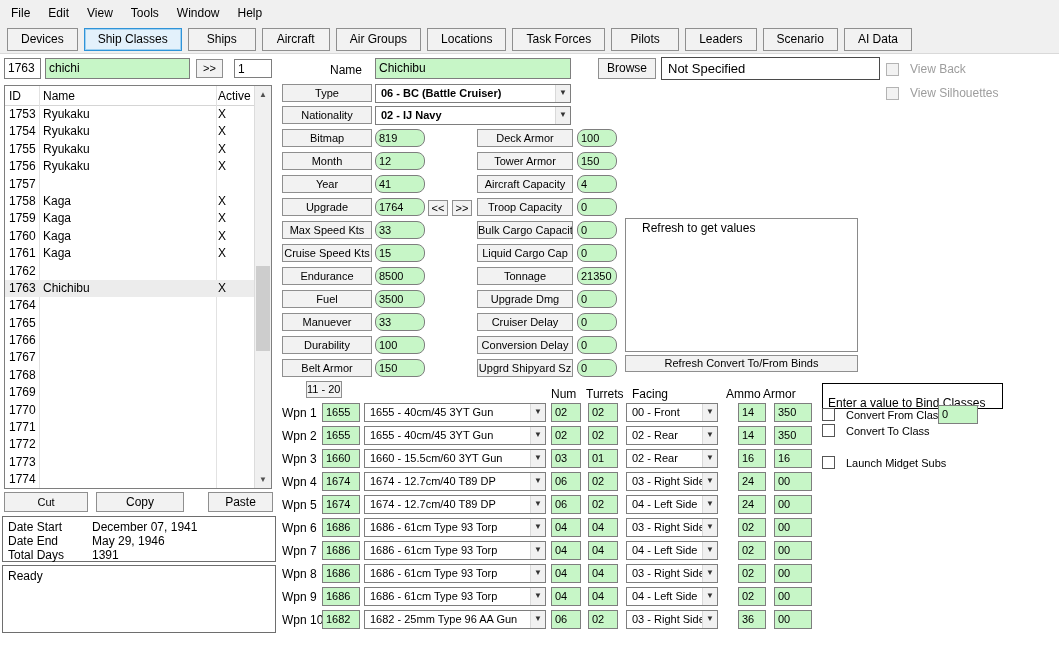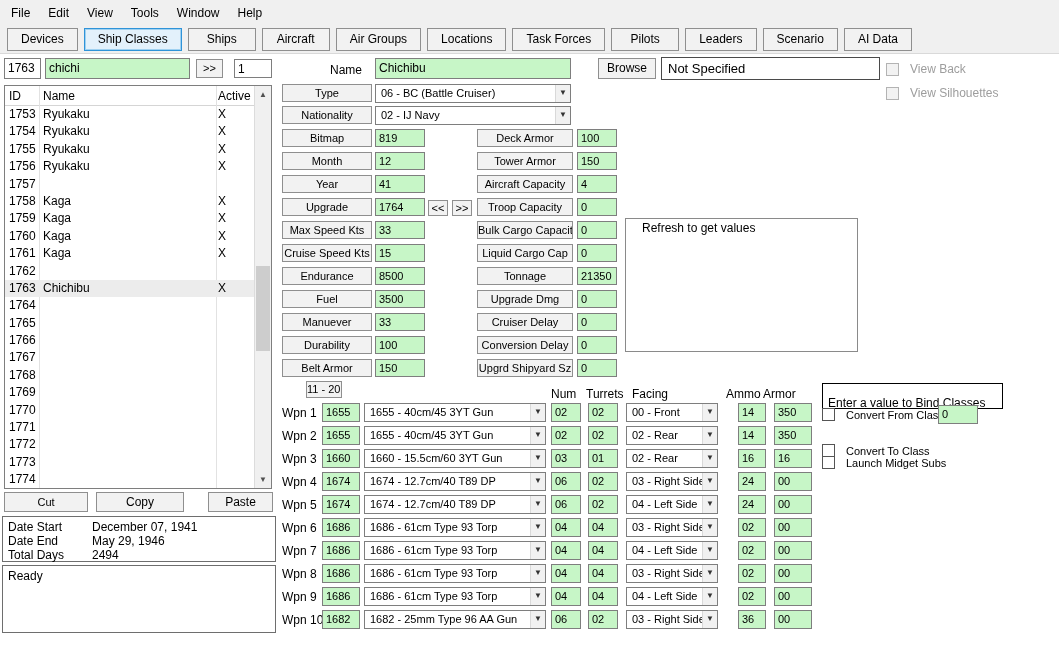--- a/index.html
+++ b/index.html
@@ -43,27 +43,27 @@
 
   .datebox { position:absolute; left:2px; top:516px; width:274px; height:46px; border:1px solid #6e6e6e; padding:3px 5px; font-size:12px; background:#fff; }
   .dline { display:flex; line-height:14px; }
   .dlabel { width:84px; flex:none; }
   .readybox { position:absolute; left:2px; top:565px; width:274px; height:68px; border:1px solid #6e6e6e; padding:3px 5px; font-size:12px; background:#fff; }
 
   
   .combos { position:absolute; left:282px; top:84px; width:300px; }
   .crow { position:relative; height:22px; }
   .crow .clbl { position:absolute; left:0; top:0; width:90px; height:18px; line-height:16px; }
-  .crow .ccombo { position:absolute; left:93px; top:0; width:196px; height:19px; }
+  .crow .ccombo { position:absolute; left:93px; top:0; width:196px; height:19px;font-weight:bold; }
 
   .lfields { position:absolute; left:282px; top:129px; width:180px; }
   .rfields { position:absolute; left:477px; top:129px; width:180px; }
   .frow { position:relative; height:23px; }
   .frow .flbl { position:absolute; left:0; top:0; width:90px; height:18px; line-height:16px; }
-  .frow .fval { position:absolute; left:93px; top:0; width:50px; height:18px; }
+  .frow .fval { position:absolute; left:93px; top:0; width:50px; height:18px;border-radius:8px; }
   .rfields .flbl { width:96px; }
   .rfields .fval { left:100px; width:40px; }
 
   .wpn-hdr { position:absolute; top:387px; font-size:12px; }
   .wrows { position:absolute; left:282px; top:403px; width:560px; }
   .wrow { position:relative; height:23px; }
   .wrow .wlbl { position:absolute; left:0; top:3px; font-size:12px; white-space:nowrap; }
   .wrow .wid { position:absolute; left:40px; top:0; width:38px; height:19px; }
   .wrow .wcombo { position:absolute; left:82px; top:0; width:182px; height:19px; }
   .wrow .wnum { position:absolute; left:269px; top:0; width:30px; height:19px; }
@@ -268,21 +268,21 @@
         <span>December 07, 1941</span>
       </div>
 
       <div class="dline">
         <span class="dlabel">Date End</span>
         <span>May 29, 1946</span>
       </div>
 
       <div class="dline">
         <span class="dlabel">Total Days</span>
-        <span>2494</span>
+        <span>1391</span>
       </div>
     </div>
 
   <div class="readybox">
     <span>Ready</span>
   </div>
 
   <span style="position:absolute;left:330px;top:63px;font-size:12px;">Name</span>
   <div class="field green" style="position:absolute;left:375px;top:58px;width:196px;height:21px;font-size:12px;">Chichibu</div>
   <div class="btn" style="position:absolute;left:598px;top:58px;width:58px;height:21px;line-height:19px;font-size:12px;">Browse</div>
@@ -427,20 +427,21 @@
         <div class="field green fval">0</div>
       </div>
 
       <div class="frow">
         <div class="btn flbl">Upgrd Shipyard Sz</div>
         <div class="field green fval">0</div>
       </div>
     </div>
 
   <div style="position:absolute;left:625px;top:218px;width:233px;height:134px;border:1px solid #8a8a8a;background:#fff;font-size:12px;padding:2px 16px;">Refresh to get values</div>
+  <div class="btn" style="position:absolute;left:625px;top:355px;width:233px;height:17px;line-height:15px;">Refresh Convert To/From Binds</div>
 
   <div class="btn" style="position:absolute;left:282px;top:381px;width:36px;height:17px;line-height:15px;margin-left:24px;">11 - 20  &gt;&gt;</div>
   <span class="wpn-hdr" style="left:551px;">Num</span>
   <span class="wpn-hdr" style="left:586px;">Turrets</span>
   <span class="wpn-hdr" style="left:632px;">Facing</span>
   <span class="wpn-hdr" style="left:726px;">Ammo</span>
   <span class="wpn-hdr" style="left:763px;">Armor</span>
 
   <div class="wrows">
 
@@ -614,21 +615,21 @@
         <div class="field green warmor">00</div>
       </div>
     </div>
 
   <div style="position:absolute;left:822px;top:383px;width:181px;height:19px;border:1px solid #000;background:#fff;font-size:12px;padding:12px 5px;white-space:nowrap;overflow:hidden;">Enter a value to Bind Classes</div>
   <div class="cb-row" style="left:822px;top:408px;">
     <span class="cb"></span>
     <span>Convert From Class</span>
   </div>
   <div class="field green" style="position:absolute;left:938px;top:405px;width:40px;height:19px;">0</div>
-  <div class="cb-row" style="left:822px;top:444px;">
+  <div class="cb-row" style="left:822px;top:424px;">
     <span class="cb"></span>
     <span>Convert To Class</span>
   </div>
   <div class="cb-row" style="left:822px;top:456px;">
     <span class="cb"></span>
     <span>Launch Midget Subs</span>
   </div>
 
 </div>
 

